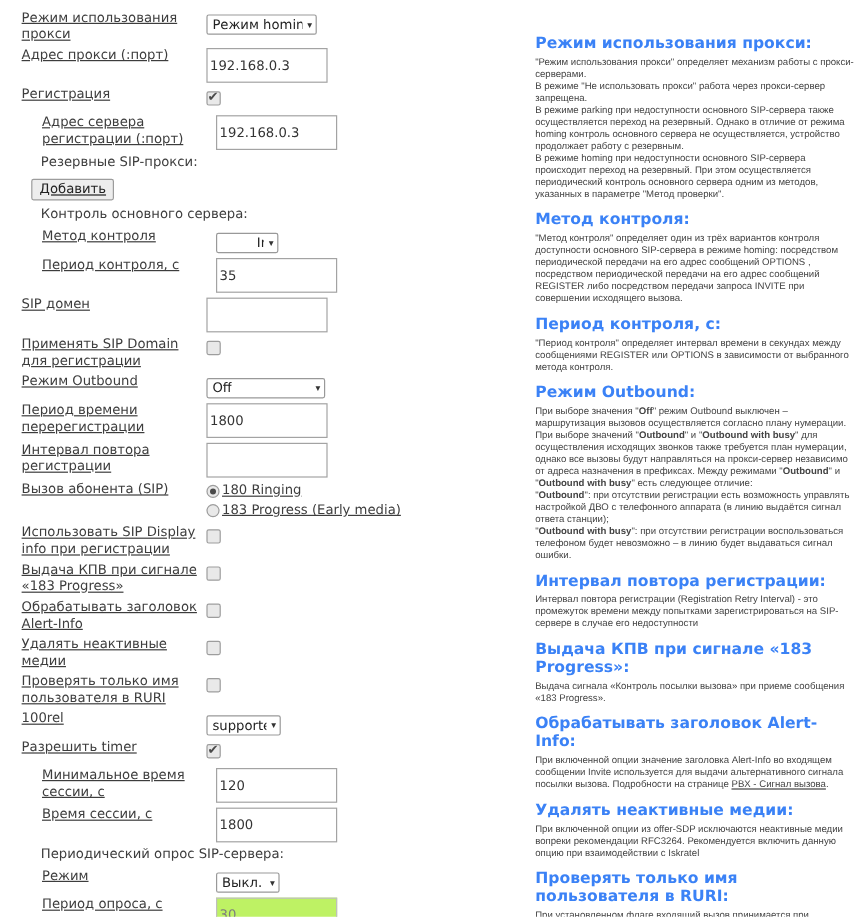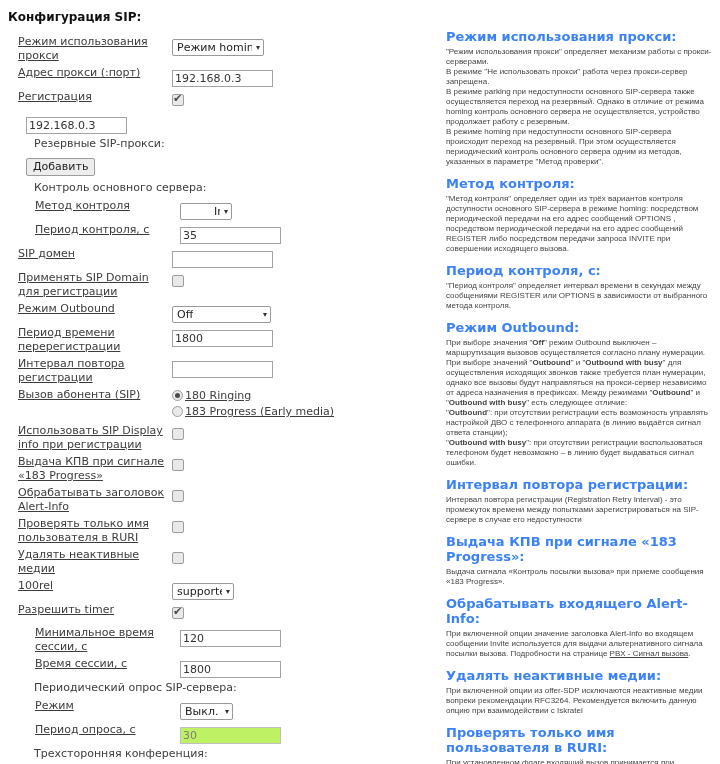--- a/index.html
+++ b/index.html
@@ -15,44 +15,44 @@
   .frow { display: grid; grid-template-columns: 154px 1fr; margin: 0 0 3px 10px; text-decoration: underline; }
   .flabel { font-size: 11px; line-height: 14px; padding-right: 2px; }
   .frow.indent1 .flabel { padding-left: 17px; }
   .frow.indent1 .fctrl { margin-left: 8px; }
   .fctrl { padding-top: 1px; }
   .glabel { font-size: 11px; line-height: 14px; margin: 2px 0 4px 26px; }
   .btnrow { margin: 0 0 5px 18px; }
   .btn {
     font-family: inherit; font-size: 11px; color: #222;
     background: #ededed; border: 1px solid #9c9c9c; border-radius: 2px;
-    padding: 1px 6px 2px 6px; height: 18px; cursor: pointer;
+    padding: 1px 6px 2px 6px; height: 18px; cursor: pointer; text-decoration: underline;
   }
   .select {
     display: inline-flex; justify-content: space-between; align-items: center;
     height: 17px; background: #fff; border: 1px solid #999; border-radius: 2px;
     font-size: 11px; color: #222; padding: 0 3px 0 4px; cursor: default;
     white-space: nowrap; overflow: hidden;
   }
   .selval { overflow: hidden; }
   .arrow { font-size: 8px; color: #333; margin-left: 4px; flex: 0 0 auto; }
   .tin {
-    width: 101px; height: 17px; border: 1px solid #a3a3a3; border-radius: 0;
+    width: 101px; height: 29px; border: 1px solid #a3a3a3; border-radius: 0;
     font-family: inherit; font-size: 11px; color: #333; padding: 1px 2px; background: #fff;
   }
   .tin.dis { background: #bef264; color: #7d7d7d; border-color: #bfbfbf; }
   .cb {
     display: inline-block; width: 12px; height: 12px; margin-top: 1px;
     background: #e9e9e9; border: 1px solid #9d9d9d; border-radius: 2px; position: relative;
   }
   .cb.checked::after {
     content: "\2714"; position: absolute; top: -3px; left: 0px;
     font-size: 11px; color: #4a4a4a;
   }
-  .ropt { display: flex; align-items: flex-start; line-height: 14px; margin-bottom: 2px; }
+  .ropt { display: flex; align-items: center; line-height: 14px; margin-bottom: 2px; }
   .rb {
     display: inline-block; width: 11px; height: 11px; margin: 1px 2px 0 0; flex: 0 0 auto;
     background: #e9e9e9; border: 1px solid #9d9d9d; border-radius: 50%; position: relative;
   }
   .rb.sel::after {
     content: ""; position: absolute; top: 2px; left: 2px;
     width: 5px; height: 5px; border-radius: 50%; background: #4a4a4a;
   }
   .rlab { font-size: 11px; color: #3d3d3d; }
   .help { width: 280px; flex: 0 0 280px; padding: 12px 4px 0 10px; }
@@ -60,38 +60,38 @@
   .htitle { font-size: 13px; font-weight: bold; color: #3b82f6; margin: 9px 0 3px 0; font-family: "DejaVu Sans", sans-serif; }
   .hp { font-size: 8px; line-height: 10px; color: #444; font-family: "Liberation Sans", sans-serif; }
   .hb { font-weight: bold; }
   .hlink { text-decoration: underline; cursor: pointer; }
 </style>
 </head>
 <body>
 
 <div class="page">
   <div class="left">
-    <div class="title">Конфигурация SIP:</div>
     <div id="form">
         <div class="frow">
           <div class="flabel">Режим использования прокси</div>
           <div class="fctrl"><div class="select" style="width: 92px;">
               <span class="selval">Режим homing</span>
               <span class="arrow">▾</span>
             </div></div>
         </div>
         <div class="frow">
           <div class="flabel">Адрес прокси (:порт)</div>
           <div class="fctrl"><input class="tin" type="text" value="192.168.0.3" style=""></div>
         </div>
         <div class="frow">
           <div class="flabel">Регистрация</div>
           <div class="fctrl"><span class="cb checked"></span></div>
         </div>
         <div class="frow indent1">
+          <div class="flabel">Адрес сервера регистрации (:порт)</div>
           <div class="fctrl"><input class="tin" type="text" value="192.168.0.3" style=""></div>
         </div>
         <div class="glabel">Резервные SIP-прокси:</div>
         <div class="btnrow"><button class="btn">Добавить</button></div>
         <div class="glabel">Контроль основного сервера:</div>
         <div class="frow indent1">
           <div class="flabel">Метод контроля</div>
           <div class="fctrl"><div class="select" style="width: 52px; padding-left: 33px;">
               <span class="selval">Invite</span>
               <span class="arrow">▾</span>
@@ -143,25 +143,25 @@
         </div>
         <div class="frow">
           <div class="flabel">Выдача КПВ при сигнале «183 Progress»</div>
           <div class="fctrl"><span class="cb"></span></div>
         </div>
         <div class="frow">
           <div class="flabel">Обрабатывать заголовок Alert-Info</div>
           <div class="fctrl"><span class="cb"></span></div>
         </div>
         <div class="frow">
+          <div class="flabel">Удалять неактивные медии</div>
+          <div class="fctrl"><span class="cb"></span></div>
+        </div>
+        <div class="frow">
           <div class="flabel">Проверять только имя пользователя в RURI</div>
-          <div class="fctrl"><span class="cb"></span></div>
-        </div>
-        <div class="frow">
-          <div class="flabel">Удалять неактивные медии</div>
           <div class="fctrl"><span class="cb"></span></div>
         </div>
         <div class="frow">
           <div class="flabel">100rel</div>
           <div class="fctrl"><div class="select" style="width: 62px;">
               <span class="selval">supported</span>
               <span class="arrow">▾</span>
             </div></div>
         </div>
         <div class="frow">
@@ -216,21 +216,21 @@
       </div>
       <div class="hsec">
         <h3 class="htitle">Интервал повтора регистрации:</h3>
         <p class="hp"><span>Интервал повтора регистрации (Registration Retry Interval) - это промежуток времени между попытками зарегистрироваться на SIP-сервере в случае его недоступности</span></p>
       </div>
       <div class="hsec">
         <h3 class="htitle">Выдача КПВ при сигнале «183 Progress»:</h3>
         <p class="hp"><span>Выдача сигнала «Контроль посылки вызова» при приеме сообщения «183 Progress».</span></p>
       </div>
       <div class="hsec">
-        <h3 class="htitle">Обрабатывать входящего Alert-Info:</h3>
+        <h3 class="htitle">Обрабатывать заголовок Alert-Info:</h3>
         <p class="hp"><span>При включенной опции значение заголовка Alert-Info во входящем сообщении Invite используется для выдачи альтернативного сигнала посылки вызова. Подробности на странице </span><span class="hlink">PBX - Сигнал вызова</span><span>.</span></p>
       </div>
       <div class="hsec">
         <h3 class="htitle">Удалять неактивные медии:</h3>
         <p class="hp"><span>При включенной опции из offer-SDP исключаются неактивные медии вопреки рекомендации RFC3264. Рекомендуется включить данную опцию при взаимодействии с Iskratel</span></p>
       </div>
       <div class="hsec">
         <h3 class="htitle">Проверять только имя пользователя в RURI:</h3>
         <p class="hp"><span>При установленном флаге входящий вызов принимается при совпадении только поля user в Request-URI входящего Invite.</span></p>
       </div>

